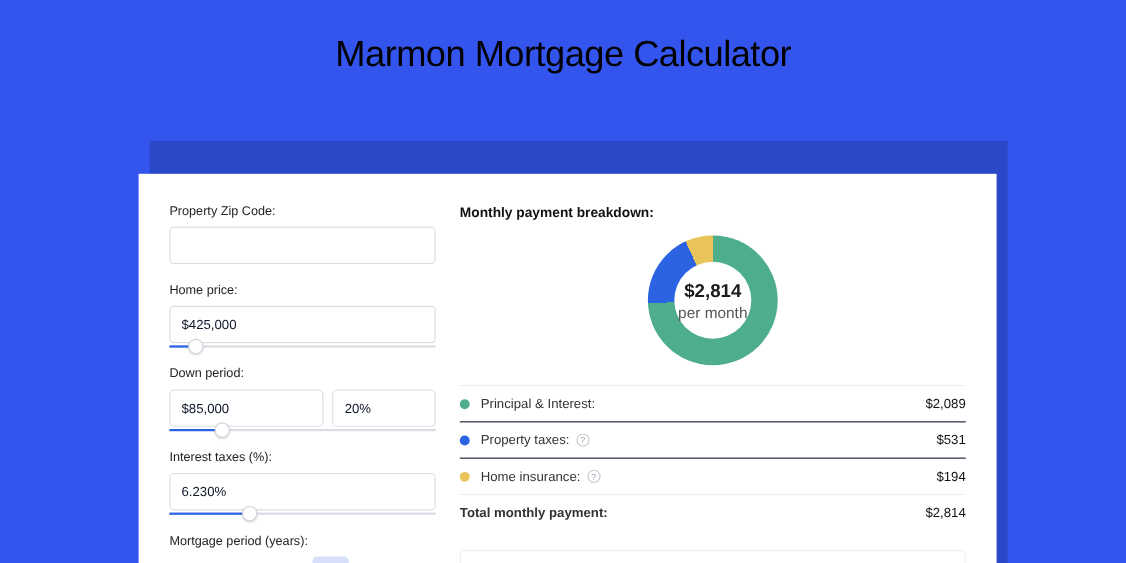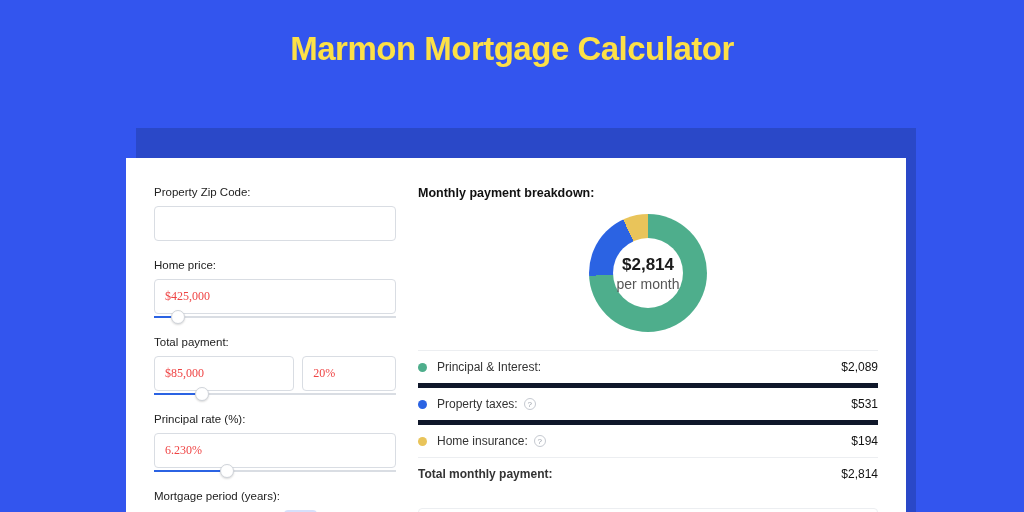--- a/index.html
+++ b/index.html
@@ -5,23 +5,23 @@
   * { box-sizing: border-box; margin: 0; padding: 0; }
   body {
     font-family: -apple-system, BlinkMacSystemFont, "Segoe UI", Arial, sans-serif;
     background: #3355ee;
     width: 1024px;
     height: 512px;
     overflow: hidden;
     position: relative;
   }
   .page-title {
-    color: #fde047;
+    color: #000000;
     font-size: 33px;
-    font-weight: 700;
+    font-weight: 400;
     text-align: center;
     padding: 30px 0 18px 0;
     letter-spacing: -0.5px;
   }
   .card-shadow {
     position: absolute;
     left: 136px;
     top: 128px;
     width: 780px;
     height: 400px;
@@ -40,23 +40,22 @@
   }
   
   .left-col { width: 242px; flex: 0 0 242px; }
   .field-label { font-size: 11.5px; color: #222; margin-bottom: 8px; }
   .input {
     width: 100%;
     border: 1px solid #d9dde3;
     border-radius: 4px;
     padding: 9px 10px;
     font-size: 12px;
-    color: #ef4444;
-    background: #fff;
-    font-family: Liberation Serif, serif;
+    color: #0f172a;
+    background: #fff;
   }
   .slider-track {
     position: relative;
     width: 100%;
     height: 2px;
     background: #d9dde3;
     margin-top: 2px;
   }
   .slider-fill {
     position: absolute;
@@ -108,21 +107,21 @@
     display: flex;
     flex-direction: column;
     align-items: center;
     justify-content: center;
   }
   .donut-amount { font-size: 17px; font-weight: 700; color: #1b1b1b; }
   .donut-sub { font-size: 14px; color: #555; margin-top: 1px; }
   .legend-row {
     display: flex; align-items: center;
     padding: 9px 0;
-    border-top: 5px solid #0f172a;
+    border-top: 1px solid #0f172a;
     font-size: 12px;
   }
   .legend-row:first-of-type { border-top: 1px solid #eceef1; margin-top: 15px; }
   .dot { width: 9px; height: 9px; border-radius: 50%; margin-right: 10px; }
   .legend-label { flex: 1; display: flex; align-items: center; gap: 6px; color: #333; }
   .help {
     width: 12px; height: 12px;
     border: 1px solid #c6cad1;
     border-radius: 50%;
     font-size: 8px;
@@ -159,33 +158,33 @@
     <div class="group">
       <div class="field-label">Home price:</div>
       <input class="input" value="$425,000" style="">
       <div class="slider-track">
         <div class="slider-fill" style="width:10%"></div>
         <div class="slider-thumb" style="left:10%"></div>
       </div>
     </div>
 
     <div class="group">
-      <div class="field-label">Total payment:</div>
+      <div class="field-label">Down period:</div>
       <div class="row-2">
         <input class="input" value="$85,000" style="">
         <input class="input" value="20%" style="">
       </div>
       <div class="slider-track">
         <div class="slider-fill" style="width:20%"></div>
         <div class="slider-thumb" style="left:20%"></div>
       </div>
     </div>
 
     <div class="group">
-      <div class="field-label">Principal rate (%):</div>
+      <div class="field-label">Interest taxes (%):</div>
       <input class="input" value="6.230%" style="">
       <div class="slider-track">
         <div class="slider-fill" style="width:30%"></div>
         <div class="slider-thumb" style="left:30%"></div>
       </div>
     </div>
 
     <div class="group">
       <div class="field-label">Mortgage period (years):</div>
       <div class="period-row" id="period-row">

